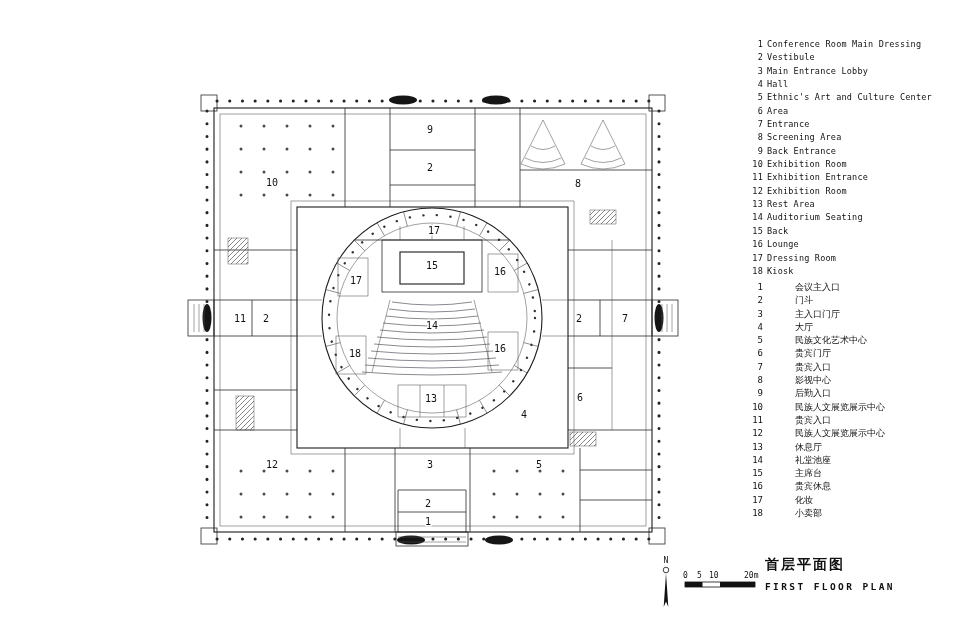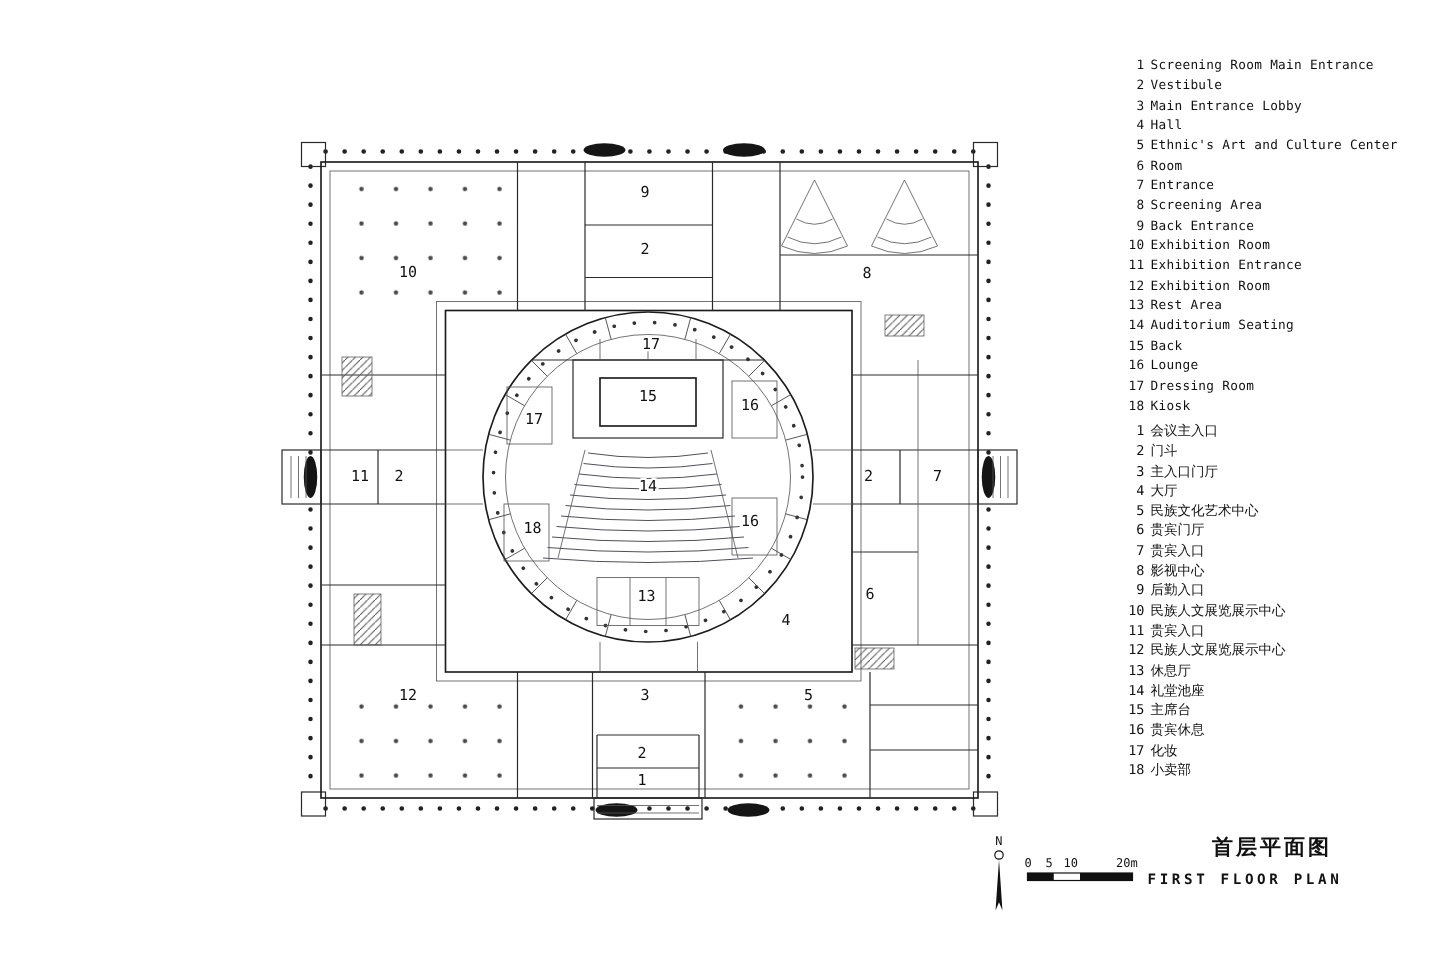--- a/index.html
+++ b/index.html
@@ -17,25 +17,25 @@
   .plan-num{font-family:"DejaVu Sans Mono",monospace;font-size:10px;fill:#111;text-anchor:middle;dominant-baseline:central;paint-order:stroke;stroke:#fff;stroke-width:3px;stroke-linejoin:round;}
   .north-n{font-family:"DejaVu Sans Mono",monospace;font-size:8px;fill:#111;text-anchor:middle;}
 
   
   .legend{position:absolute;}
   #legend-en{left:748px;top:39px;}
   #legend-zh{left:748px;top:281px;}
   .legend-row{display:flex;white-space:nowrap;align-items:baseline;}
   #legend-en .legend-row{height:13.35px;font-size:8.5px;letter-spacing:.2px;}
   #legend-zh .legend-row{height:13.3px;font-size:9px;}
-  #legend-zh .lab{font-family:"DejaVu Sans","Liberation Sans",sans-serif;font-size:9px;}
+  #legend-zh .lab{font-family:"DejaVu Sans","Liberation Sans",sans-serif;font-size:9px;margin-left:28px;}
   .num{width:15px;text-align:right;margin-right:4px;flex:none;}
 
   
-  #title-zh{position:absolute;left:765px;top:556px;font-family:"DejaVu Sans","Liberation Sans",sans-serif;font-size:14px;font-weight:600;letter-spacing:2px;margin-left:43px;}
+  #title-zh{position:absolute;left:765px;top:556px;font-family:"DejaVu Sans","Liberation Sans",sans-serif;font-size:14px;font-weight:600;letter-spacing:2px;}
   #title-en{position:absolute;left:765px;top:581px;font-size:9.5px;letter-spacing:2.4px;font-weight:600;}
   #scale-ticks{position:absolute;left:682px;top:571px;width:90px;height:12px;font-size:8px;}
   #scale-ticks .tick{position:absolute;top:0;}
   #scale-ticks .t0{left:1px;}
   #scale-ticks .t1{left:15px;}
   #scale-ticks .t2{left:27px;}
   #scale-ticks .t3{left:62px;}
 </style>
 </head>
 <body>
@@ -205,41 +205,41 @@
   <g>
     <text class="north-n" x="666" y="563">N</text>
     <circle cx="666" cy="570" r="2.8" fill="none" stroke="#111" stroke-width=".8"></circle>
     <polygon points="666,573 668.3,607 666,601.5 663.7,607" fill="#111"></polygon>
   </g>
 </svg>
 
 <div id="legend-en" class="legend">
     <div class="legend-row">
       <span class="num">1</span>
-      <span class="lab">Screening Room Main Entrance</span>
+      <span class="lab">Conference Room Main Dressing</span>
     </div>
     <div class="legend-row">
       <span class="num">2</span>
       <span class="lab">Vestibule</span>
     </div>
     <div class="legend-row">
       <span class="num">3</span>
       <span class="lab">Main Entrance Lobby</span>
     </div>
     <div class="legend-row">
       <span class="num">4</span>
       <span class="lab">Hall</span>
     </div>
     <div class="legend-row">
       <span class="num">5</span>
       <span class="lab">Ethnic's Art and Culture Center</span>
     </div>
     <div class="legend-row">
       <span class="num">6</span>
-      <span class="lab">Room</span>
+      <span class="lab">Area</span>
     </div>
     <div class="legend-row">
       <span class="num">7</span>
       <span class="lab">Entrance</span>
     </div>
     <div class="legend-row">
       <span class="num">8</span>
       <span class="lab">Screening Area</span>
     </div>
     <div class="legend-row">

